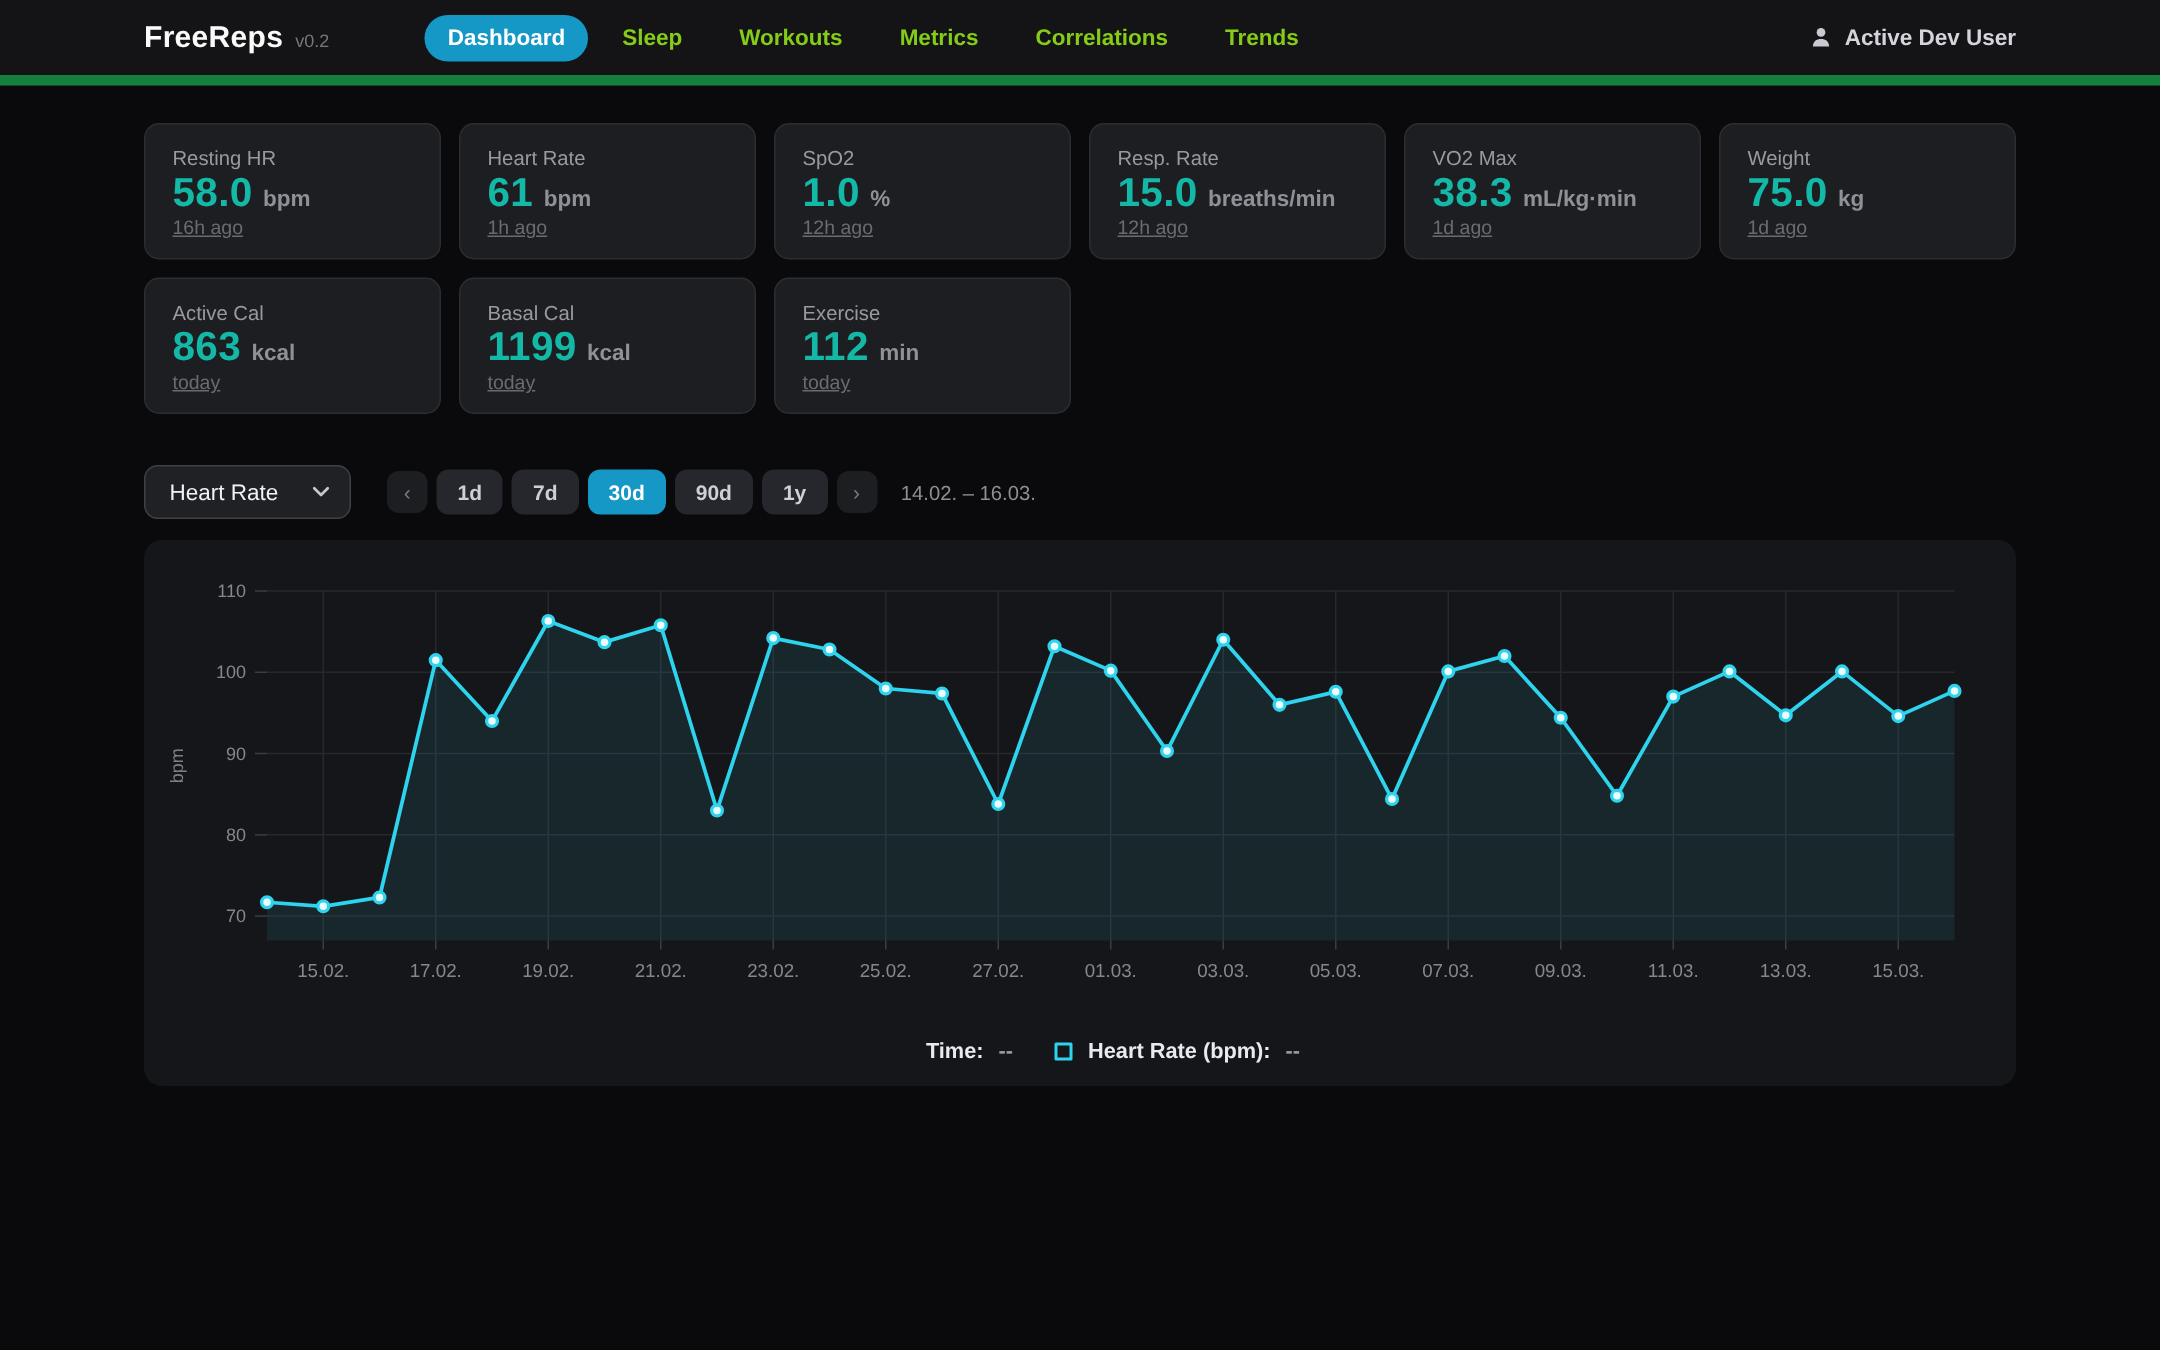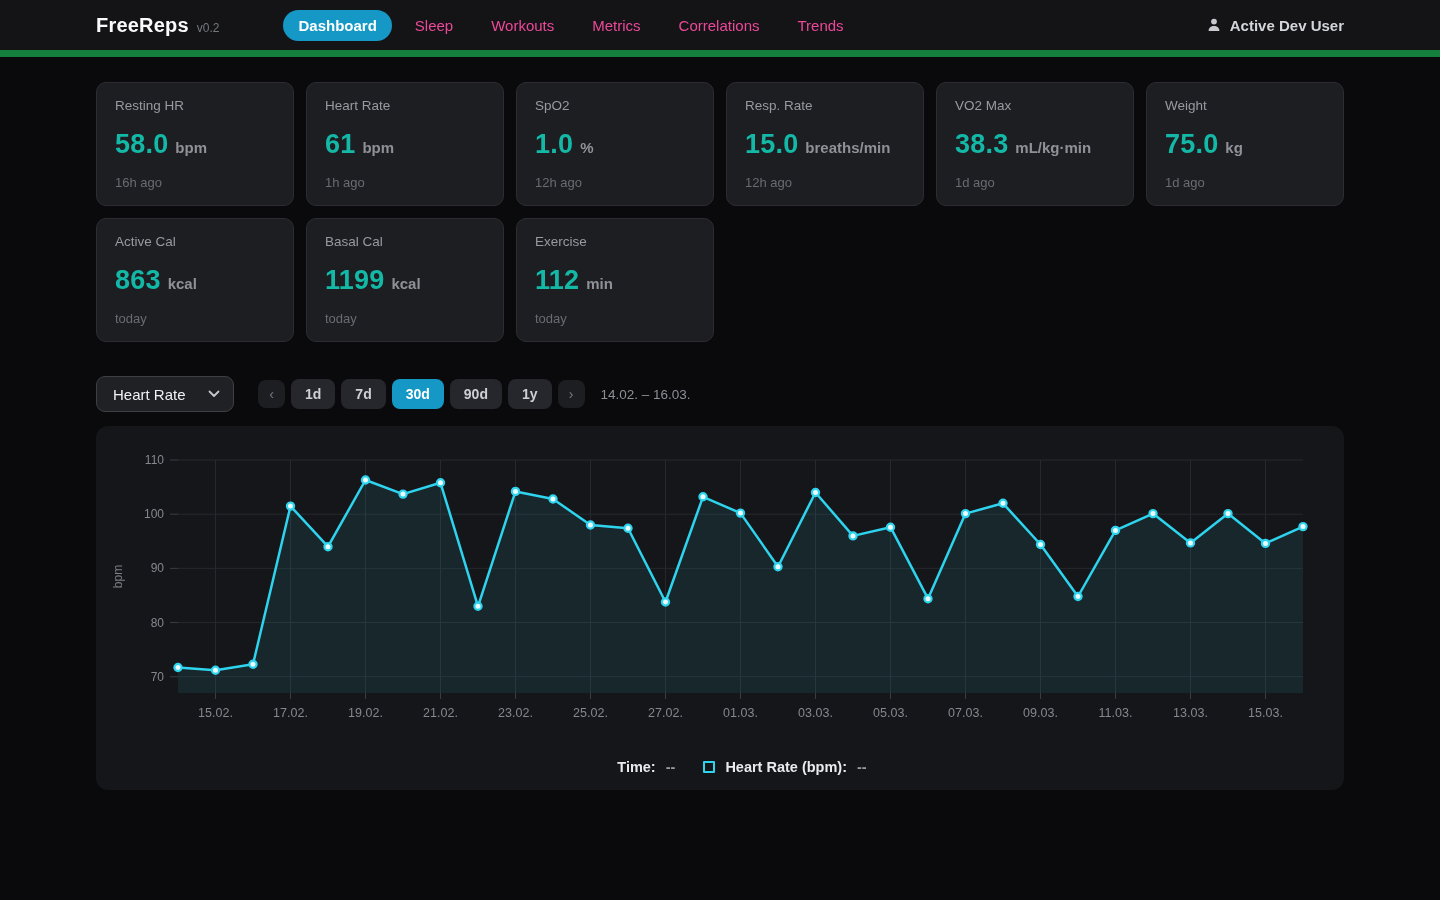--- a/index.html
+++ b/index.html
@@ -13,39 +13,39 @@
   
   .header {
     height:57px; background:#141417; border-bottom:7px solid #15803d;
     display:flex; align-items:center; padding:0 96px;
   }
   .logo-wrap { display:flex; align-items:baseline; gap:8px; }
   .logo { font-size:20px; font-weight:800; letter-spacing:.2px; color:#fafafa; }
   .version { font-family:Liberation Sans, sans-serif; font-size:12px; color:#75777e; }
   .nav { display:flex; align-items:center; gap:8px; margin-left:64px; }
   .nav-item {
-    background:transparent; border:none; color:#ec4899; font-family:inherit;
-    font-size:15px; font-weight:400; padding:7px 15px; border-radius:16px; cursor:pointer;
+    background:transparent; border:none; color:#84cc16; font-family:inherit;
+    font-size:15px; font-weight:700; padding:7px 15px; border-radius:16px; cursor:pointer;
   }
   .nav-item.active { background:#1598c6; color:#ffffff; font-weight:700; }
   .user { margin-left:auto; display:flex; align-items:center; gap:8px; color:#d4d5da; font-size:15px; font-weight:600; }
   .user svg { display:block; }
 
   
   .content { padding:25px 96px 0 96px; }
   .cards-grid { display:grid; grid-template-columns:repeat(6,1fr); gap:12px; }
   .metric-card {
     background:#1d1e22; border:1px solid #2c2d32; border-radius:10px;
-    height:124px; padding:15px 18px; display:flex; flex-direction:column; justify-content:space-between;
+    height:91px; padding:15px 18px; display:flex; flex-direction:column; justify-content:space-between;
   }
   .metric-label { font-size:13.5px; color:#989aa2; }
   .metric-value-row { display:flex; align-items:baseline; gap:7px; white-space:nowrap; }
   .metric-value { font-size:27px; font-weight:700; color:#14b8a6; letter-spacing:.2px; }
   .metric-unit { font-size:15px; font-weight:700; color:#8f9198; }
-  .metric-time { font-size:13px; color:#696b73; }
+  .metric-time { font-size:13px; color:#696b73;text-decoration:underline; }
 
   
   .controls { display:flex; align-items:center; margin-top:34px; gap:12px; }
   .select {
     width:138px; height:36px; background:#202125; border:1px solid #3f4045; border-radius:9px;
     display:flex; align-items:center; justify-content:space-between; padding:0 13px 0 16px;
     font-size:15px; color:#f0f1f3; cursor:pointer;
   }
   .range-group { display:flex; align-items:center; gap:6px; margin-left:12px; }
   .arrow-btn {

